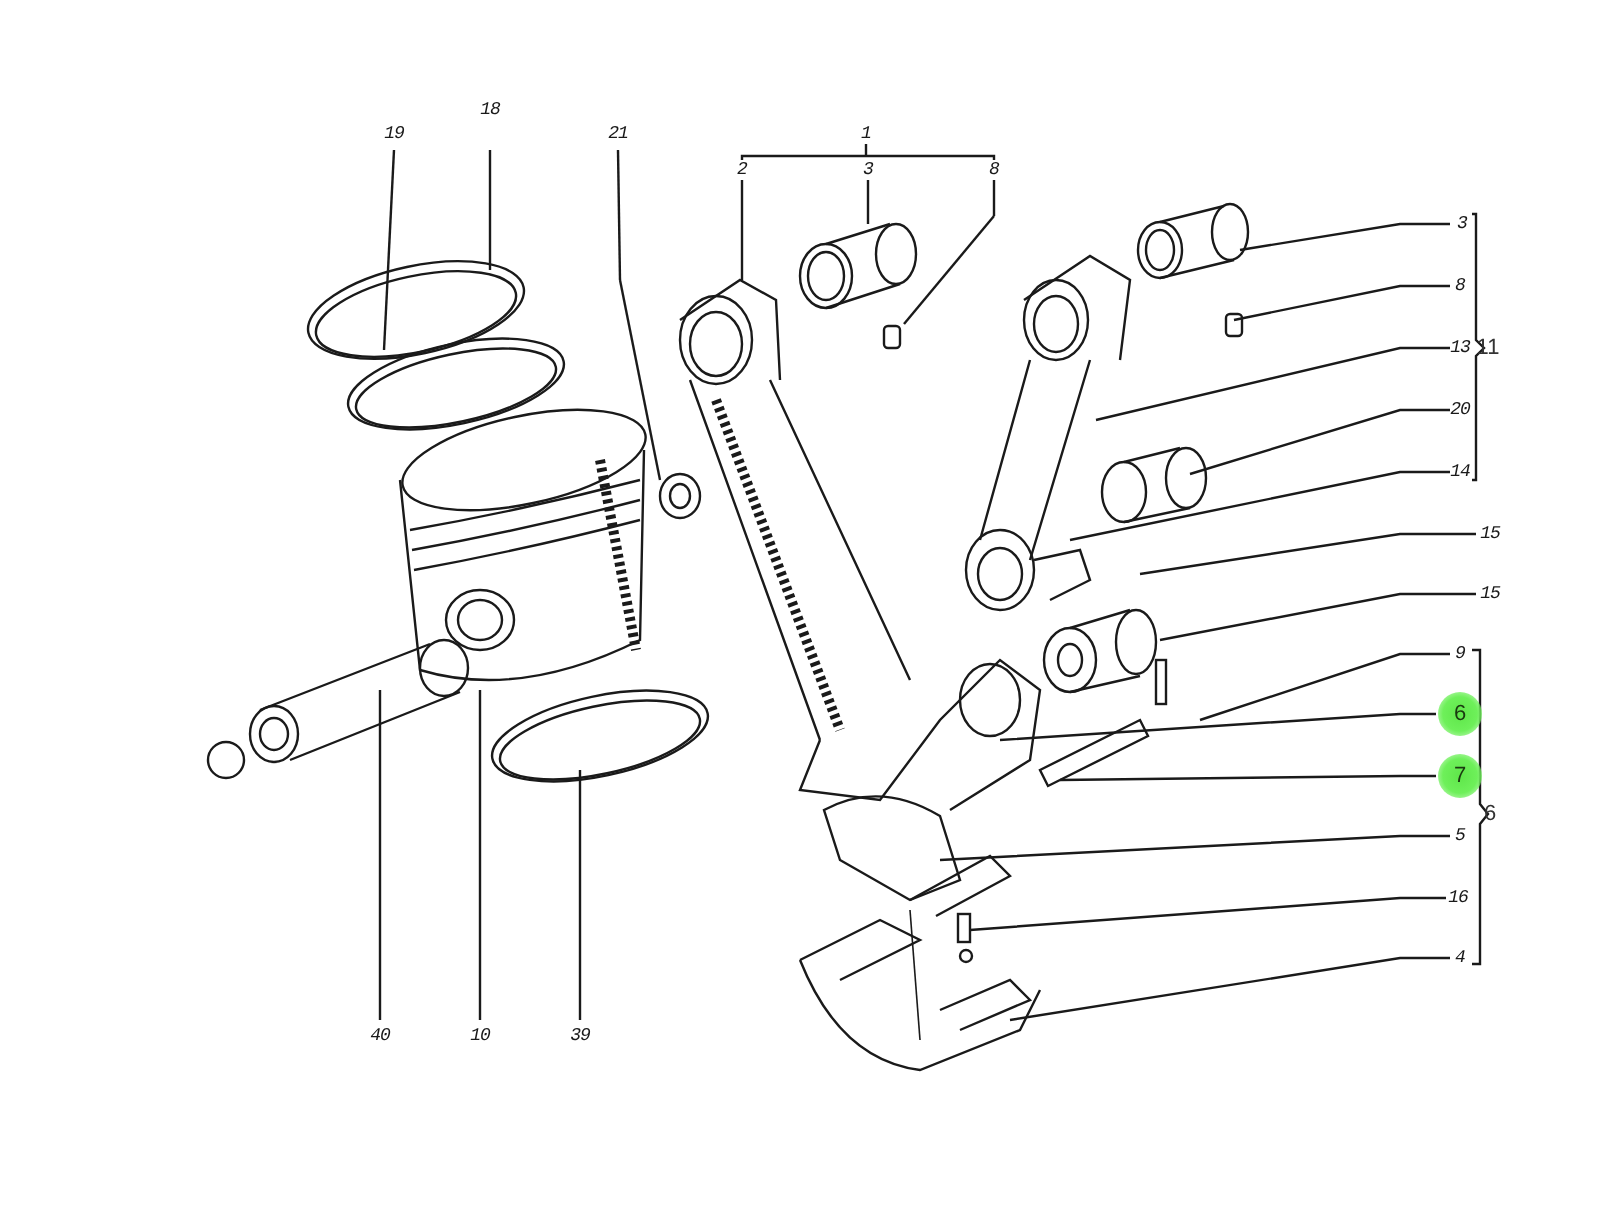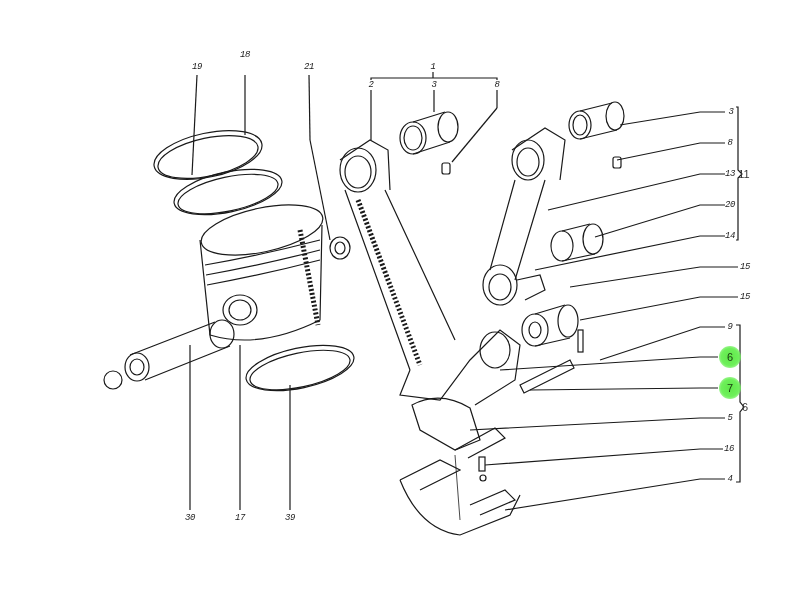--- a/index.html
+++ b/index.html
@@ -179,22 +179,22 @@
   <span class="callout" style="left:730px;top:205px">20</span>
   <span class="callout" style="left:730px;top:236px">14</span>
   <span class="callout" style="left:745px;top:267px">15</span>
   <span class="callout" style="left:745px;top:297px">15</span>
   <span class="callout" style="left:730px;top:327px">9</span>
   <span class="callout" style="left:730px;top:418px">5</span>
   <span class="callout" style="left:729px;top:449px">16</span>
   <span class="callout" style="left:730px;top:479px">4</span>
 </div>
 <div>
-  <span class="callout" style="left:190px;top:518px">30</span>
-  <span class="callout" style="left:240px;top:518px">17</span>
+  <span class="callout" style="left:190px;top:518px">40</span>
+  <span class="callout" style="left:240px;top:518px">10</span>
   <span class="callout" style="left:290px;top:518px">39</span>
 </div>
 <span class="group-label" style="left:744px;top:174px">11</span>
 <span class="group-label" style="left:745px;top:407px">6</span>
 
 <div class="hotspot" style="left:730px;top:357px">
     <span>6</span>
   </div>
 <div class="hotspot" style="left:730px;top:388px">
     <span>7</span>

